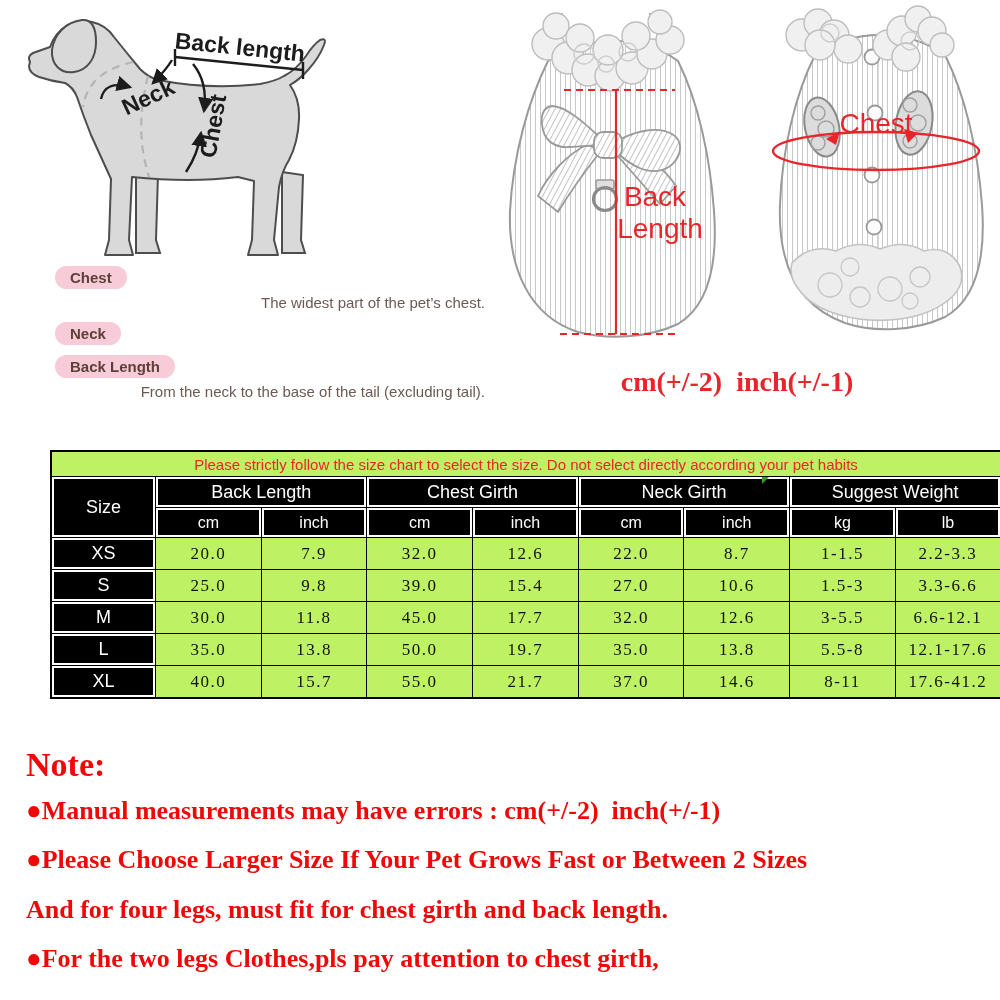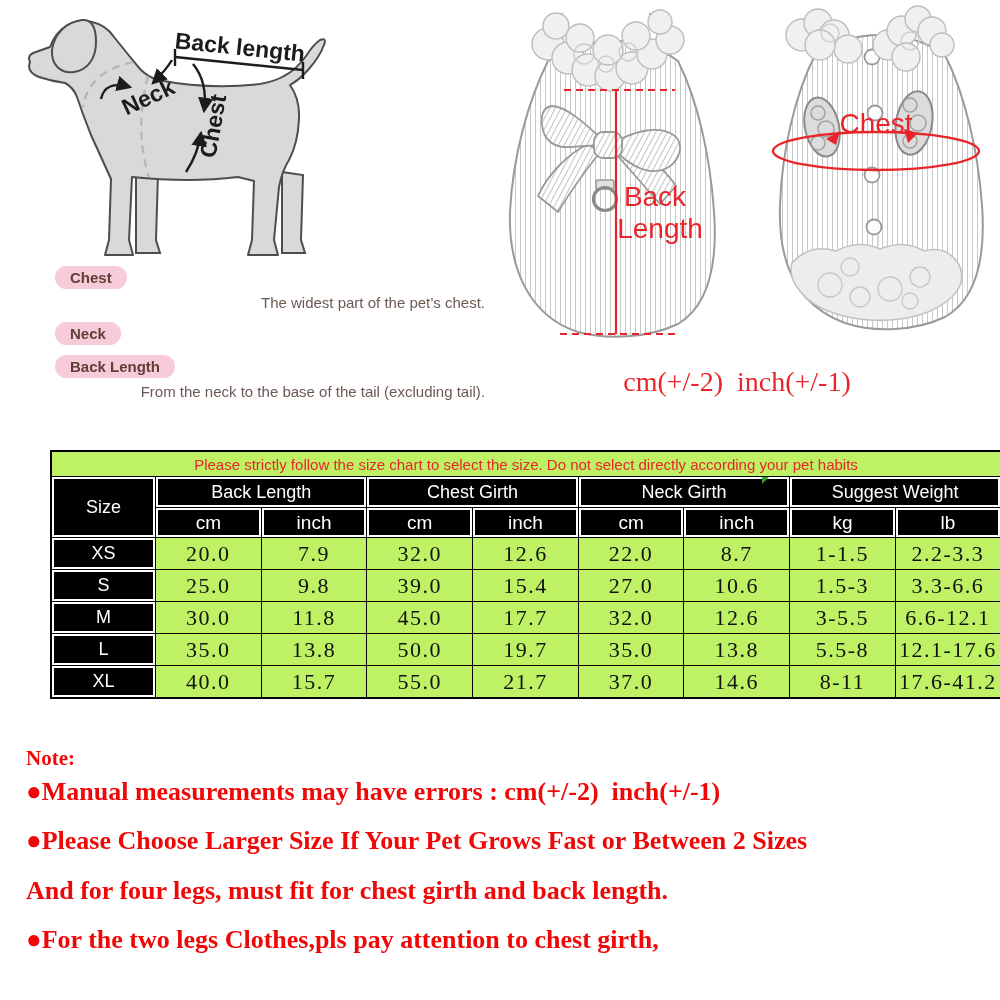--- a/index.html
+++ b/index.html
@@ -9,38 +9,38 @@
 
   
   #definitions{left:55px;top:266px;width:430px;}
   .def-block{margin-bottom:10px;}
   .pill{display:inline-block;background:#f8cbd9;color:#5d4037;font-weight:bold;
         font-size:15px;line-height:21px;padding:1px 15px;border-radius:12px;}
   .def-text{color:#6b5a52;font-size:15px;line-height:18px;margin:5px 0 0 2px;text-align:right;}
 
   
   #tolerance{left:537px;top:366px;width:400px;text-align:center;color:#e8252a;
-             font-family:"Liberation Serif",serif;font-weight:normal;font-size:28px;white-space:pre;}
+             font-family:"Liberation Serif",serif;font-weight:bold;font-size:28px;white-space:pre;}
 
   
   #table-wrap{left:25px;top:450px;width:952px;}
   table.st{border-collapse:collapse;width:100%;table-layout:fixed;background:#bef264;border:2px solid #000;margin-left:25px;}
   table.st td{border:1px solid #000;text-align:center;vertical-align:middle;padding:0;overflow:hidden;}
   td.notice{color:#e8252a;font-size:15px;height:24px;font-weight:normal;}
   td.dark{background:#000;color:#fff;font-size:18px;box-shadow:inset 0 0 0 2px #fff;}
   tr.grp-row td{height:30px;}
-  tr.unit-row td{height:29px;font-size:19px;}
+  tr.unit-row td{height:29px;font-size:16px;}
   tr.data-row td{height:31px;}
-  td.val{font-family:"Liberation Serif",serif;font-size:22px;letter-spacing:1.5px;color:#111;}
+  td.val{font-family:"Liberation Serif",serif;font-size:17px;letter-spacing:1.5px;color:#111;}
   #green-mark{left:737px;top:27px;width:0;height:0;
               border-left:7px solid #3a9d23;border-bottom:7px solid transparent;}
 
   
   #notes{left:26px;top:748px;color:#ee0808;font-family:"Liberation Serif",serif;font-weight:bold;}
-  #note-title{font-size:21px;line-height:1;margin-bottom:9px;}
+  #note-title{font-size:34px;line-height:1;margin-bottom:15px;}
   .note-line{font-size:26px;line-height:1.05;margin-bottom:22px;white-space:pre;}
 
   
   svg text{font-family:"Liberation Sans",sans-serif;}
   .dog-label{fill:#1c1c1c;font-size:23px;font-weight:600;}
   .red-label{fill:#e8252a;font-size:28px;}
 </style>
 </head>
 <body>
 

